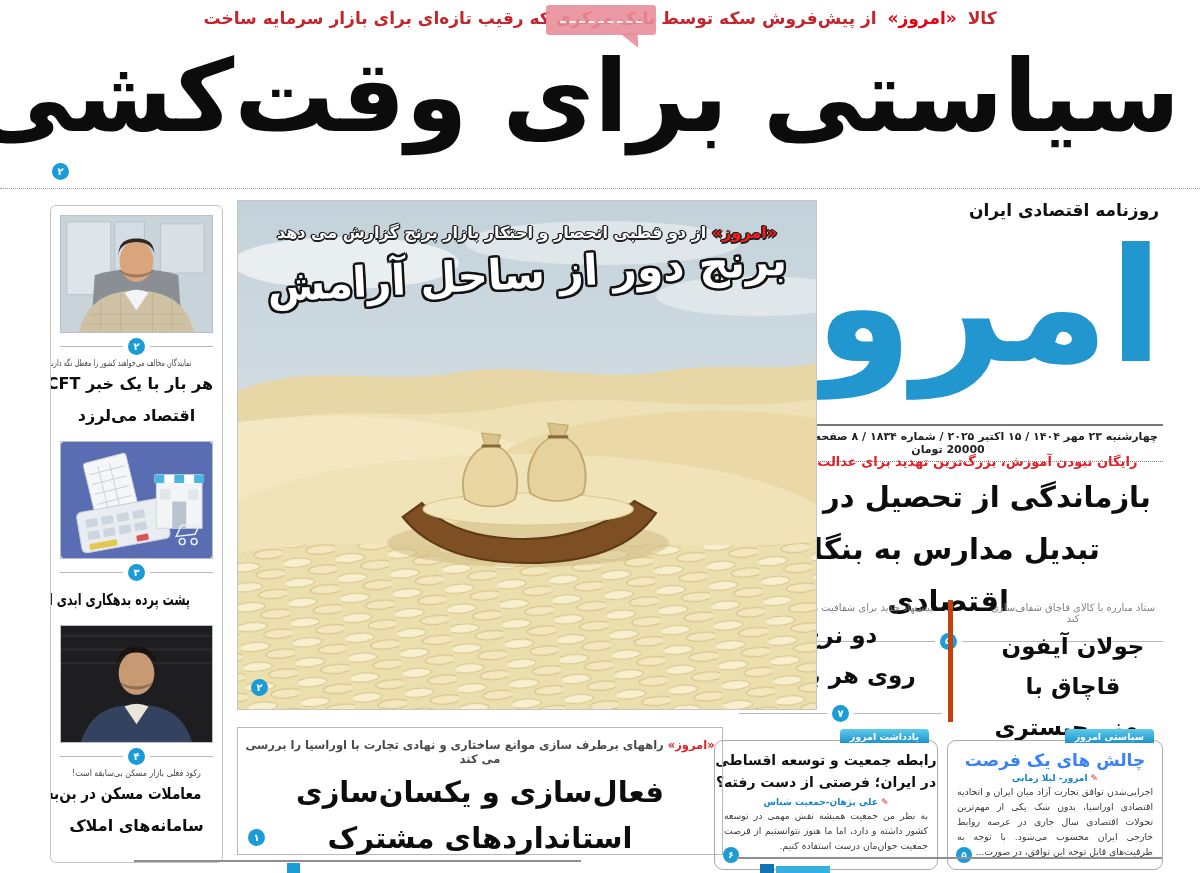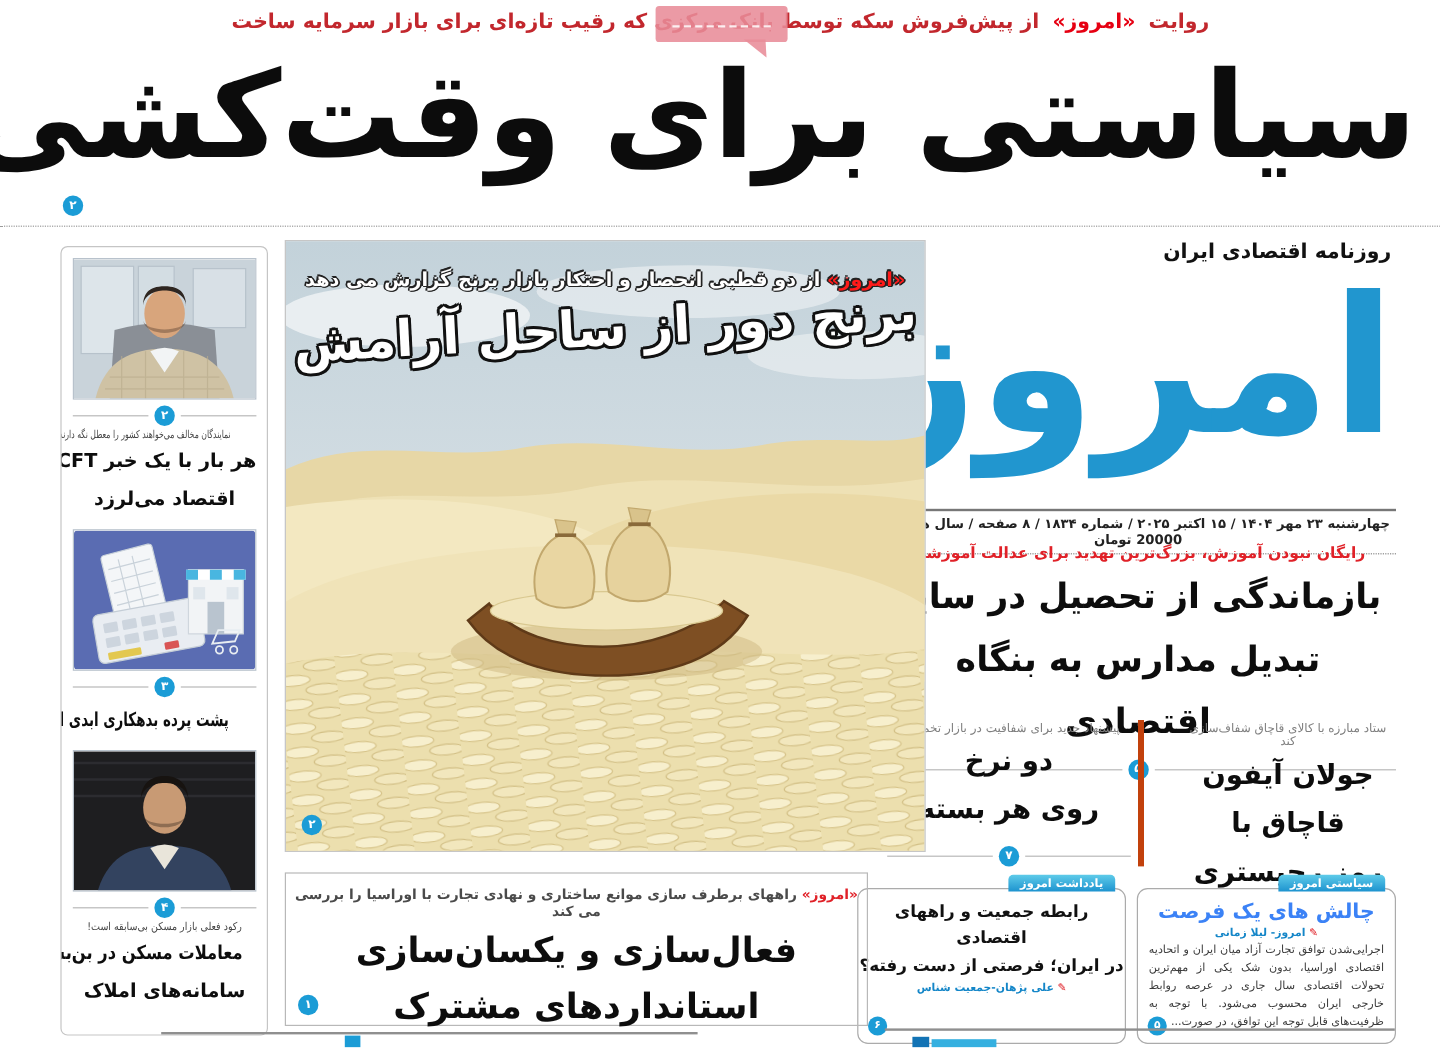--- a/index.html
+++ b/index.html
@@ -65,21 +65,21 @@
   .tab { position:absolute; top:-12px; right:8px; background:linear-gradient(180deg,#5ecbe9,#1d93cf);
          color:#fff; font-size:9.5px; font-weight:bold; padding:2px 10px 1px; border-radius:4px 4px 0 0; }
   .card-title { font-size:17px; font-weight:bold; color:#3b82f6; margin-top:9px; }
   .card-title-2l { font-size:14px; font-weight:bold; color:#111; margin-top:8px; line-height:1.6; }
   .byline { font-size:9px; font-weight:bold; color:#1486c8; margin-top:3px; }
   .byline .pen { color:#e02128; font-size:9px; margin-left:3px; }
   .card-body { font-size:9.3px; color:#3a3a3a; text-align:justify; padding:2px 9px 0; line-height:1.6; }
   .card-badge { position:absolute; bottom:6px; left:8px; width:16px; height:16px; font-size:9px; }
 
   
-  .photo-box { position:absolute; left:237px; top:200px; width:534px; height:510px;
+  .photo-box { position:absolute; left:237px; top:200px; width:580px; height:510px;
                border:1px solid #c6c6c6; background:#dfe6ea; }
   .photo-box svg { display:block; width:100%; height:100%; }
   .rice-kicker { position:absolute; top:22px; left:0; right:0; text-align:center;
                  font-size:16px; font-weight:bold; color:#fff;
                  text-shadow:1.5px 0 #222,-1.5px 0 #222,0 1.5px #222,0 -1.5px #222,1px 1px #222,-1px -1px #222; }
   .rice-kicker .brand { color:#ff1a1a; }
   .rice-title { position:absolute; top:48px; left:0; right:0; text-align:center;
                 font-size:42px; font-weight:bold; color:#fff; transform:rotate(-3deg);
                 text-shadow:2.5px 0 #111,-2.5px 0 #111,0 2.5px #111,0 -2.5px #111,2px 2px #111,-2px -2px #111,2px -2px #111,-2px 2px #111; }
   .photo-badge { position:absolute; bottom:13px; left:13px; }
@@ -111,21 +111,21 @@
   .frag-line-r { position:absolute; left:737px; top:857px; width:425px; border-top:2px solid #8f8f8f; }
   .frag-sq2 { position:absolute; left:760px; top:864px; width:14px; height:9px; background:#1273b5; }
   .frag-tab { position:absolute; left:776px; top:866px; width:54px; height:7px; background:#35b0e0; }
 </style>
 </head>
 <body>
 
 <div class="page">
 
   <div class="topstrip">
-    <span>روایت</span>
+    <span>کالا</span>
     <span class="brand">«امروز»</span>
     <span>از پیش‌فروش سکه توسط بانک مرکزی که رقیب تازه‌ای برای بازار سرمایه ساخت</span>
   </div>
   <div class="bubble">
       <div class="bubble-dash"></div>
     </div>
   <div class="bubble-tail"></div>
 
   <h1 class="mainhead">سیاستی برای وقت‌کشی!</h1>
   <div class="badge mainhead-badge">۲</div>
@@ -183,26 +183,27 @@
       <div class="byline">
         <span class="pen">✎</span><span>امروز- لیلا زمانی</span>
       </div>
       <div class="card-body">اجرایی‌شدن توافق تجارت آزاد میان ایران و اتحادیه اقتصادی اوراسیا، بدون شک یکی از مهم‌ترین تحولات اقتصادی سال جاری در عرصه روابط خارجی ایران محسوب می‌شود. با توجه به ظرفیت‌های قابل توجه این توافق، در صورت...</div>
       <div class="badge card-badge">۵</div>
     </div>
 
     <div class="card card-note">
       <div class="tab">یادداشت امروز</div>
       <div class="card-title-2l">
-        <div>رابطه جمعیت و راههای اقتصادی</div>
+        <div>رابطه جمعیت و توسعه اقساطی</div>
         <div>در ایران؛ فرصتی از دست رفته؟</div>
       </div>
       <div class="byline">
         <span class="pen">✎</span><span>علی پژهان-جمعیت شناس</span>
       </div>
+      <div class="card-body">به نظر من جمعیت همیشه نقش مهمی در توسعه کشور داشته و دارد، اما ما هنوز نتوانستیم از فرصت جمعیت جوان‌مان درست استفاده کنیم.</div>
       <div class="badge card-badge">۶</div>
     </div>
   </div>
 
   <div class="photo-box">
     <svg viewBox="0 0 484 508" preserveAspectRatio="none">
       <defs>
         <pattern id="rg" width="44" height="20" patternUnits="userSpaceOnUse" patternTransform="rotate(-6)">
           <rect width="44" height="20" fill="#ecdfae"></rect>
           <ellipse cx="11" cy="5" rx="13" ry="4.5" fill="#f7efcd" stroke="#d7c48a" stroke-width="1"></ellipse>

